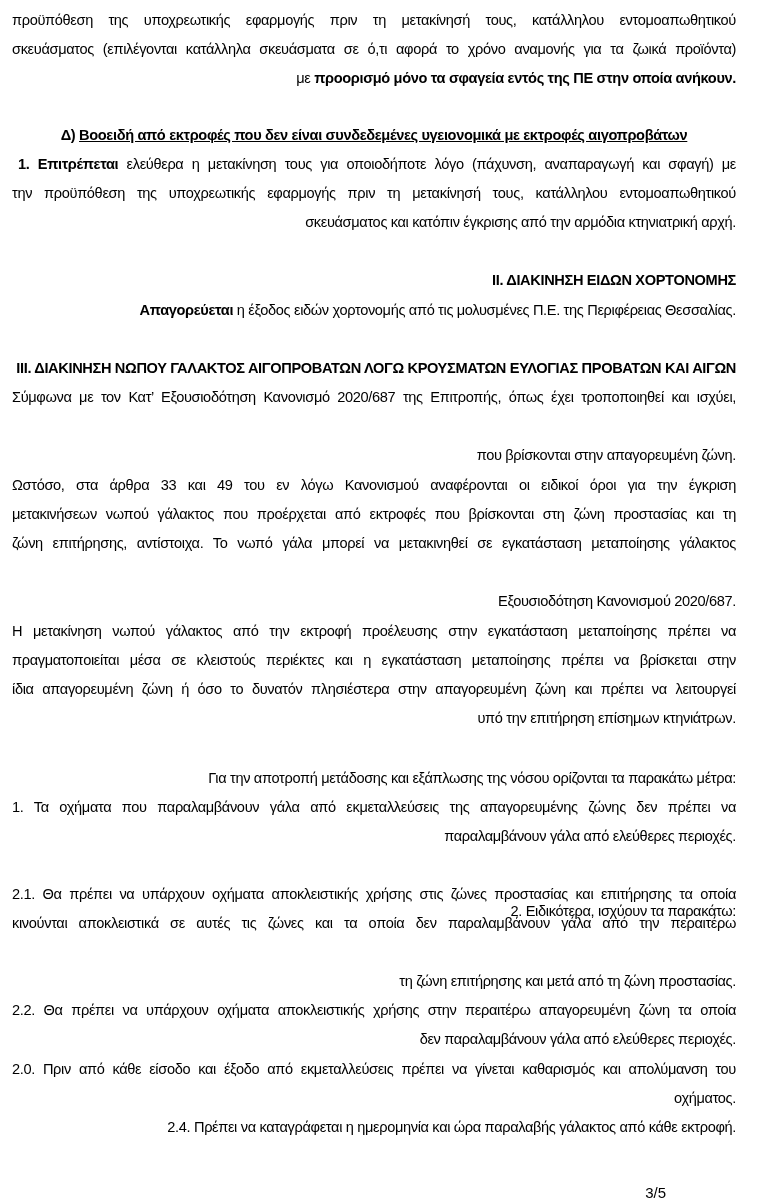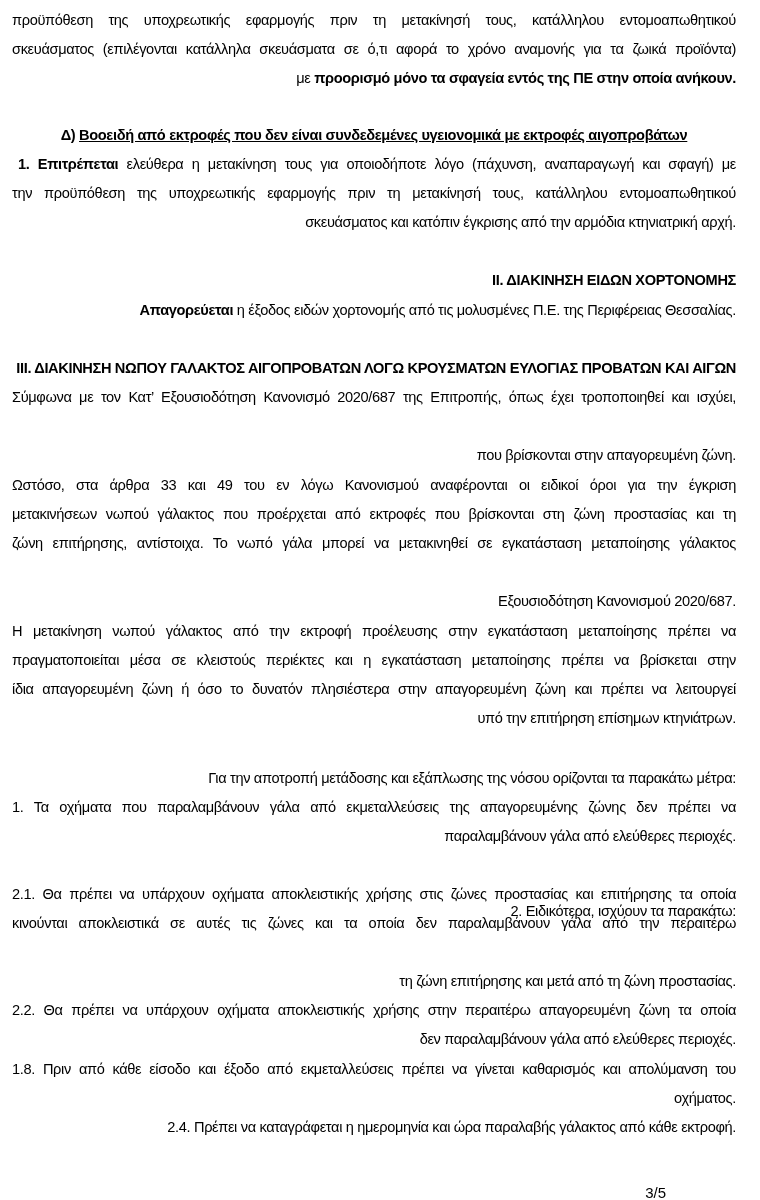--- a/index.html
+++ b/index.html
@@ -91,20 +91,20 @@
 
   <div class="line" style="top:851px;margin-top:46px;">2. Ειδικότερα, ισχύουν τα παρακάτω:</div>
 
   <div class="line justify" style="top:880px;">2.1. Θα πρέπει να υπάρχουν οχήματα αποκλειστικής χρήσης στις ζώνες προστασίας και επιτήρησης τα οποία</div>
   <div class="line justify" style="top:909px;">κινούνται αποκλειστικά σε αυτές τις ζώνες και τα οποία δεν παραλαμβάνουν γάλα από την περαιτέρω</div>
   <div class="line" style="top:967px;">τη ζώνη επιτήρησης και μετά από τη ζώνη προστασίας.</div>
 
   <div class="line justify" style="top:996px;">2.2. Θα πρέπει να υπάρχουν οχήματα αποκλειστικής χρήσης στην περαιτέρω απαγορευμένη ζώνη τα οποία</div>
   <div class="line" style="top:1025px;">δεν παραλαμβάνουν γάλα από ελεύθερες περιοχές.</div>
 
-  <div class="line justify" style="top:1055px;">1.8. Πριν από κάθε είσοδο και έξοδο από εκμεταλλεύσεις πρέπει να γίνεται καθαρισμός και απολύμανση του</div>
+  <div class="line justify" style="top:1055px;">2.0. Πριν από κάθε είσοδο και έξοδο από εκμεταλλεύσεις πρέπει να γίνεται καθαρισμός και απολύμανση του</div>
   <div class="line" style="top:1084px;">οχήματος.</div>
 
   <div class="line" style="top:1113px;">2.4. Πρέπει να καταγράφεται η ημερομηνία και ώρα παραλαβής γάλακτος από κάθε εκτροφή.</div>
 
   <div class="page-number">3/5</div>
 
 </div>
 
 </body></html>

